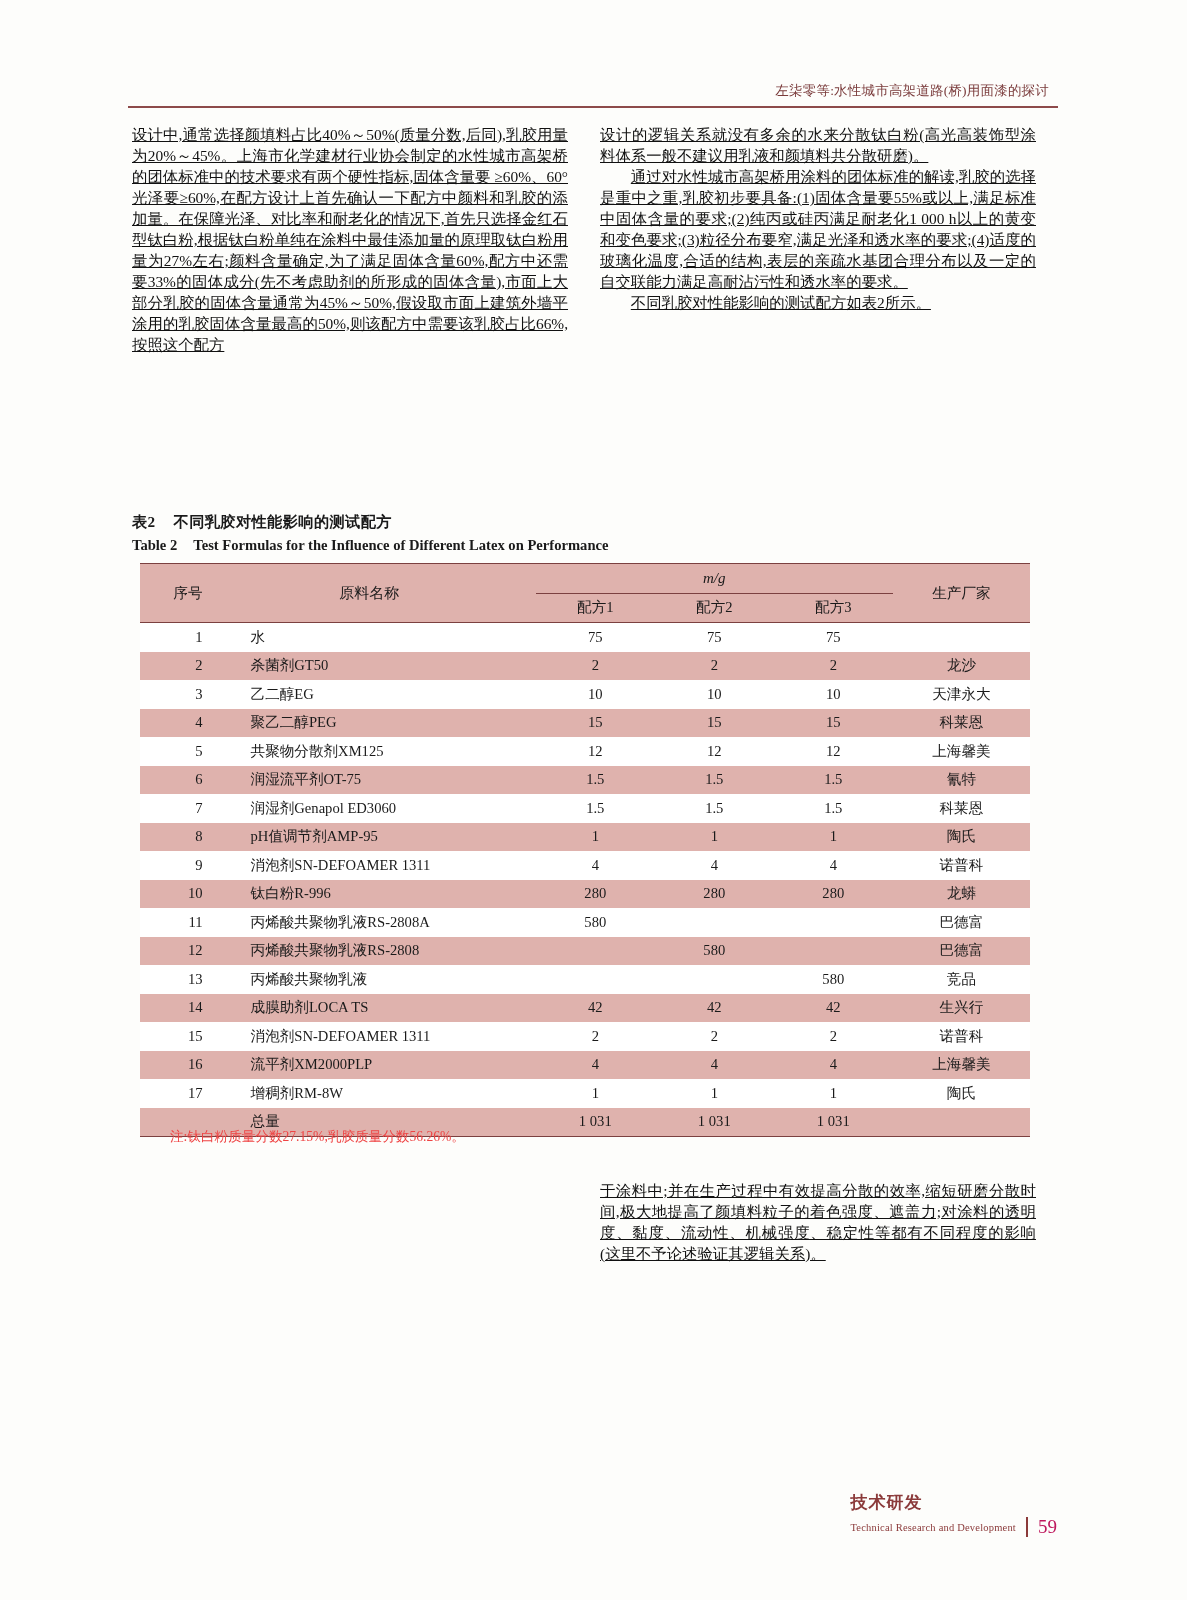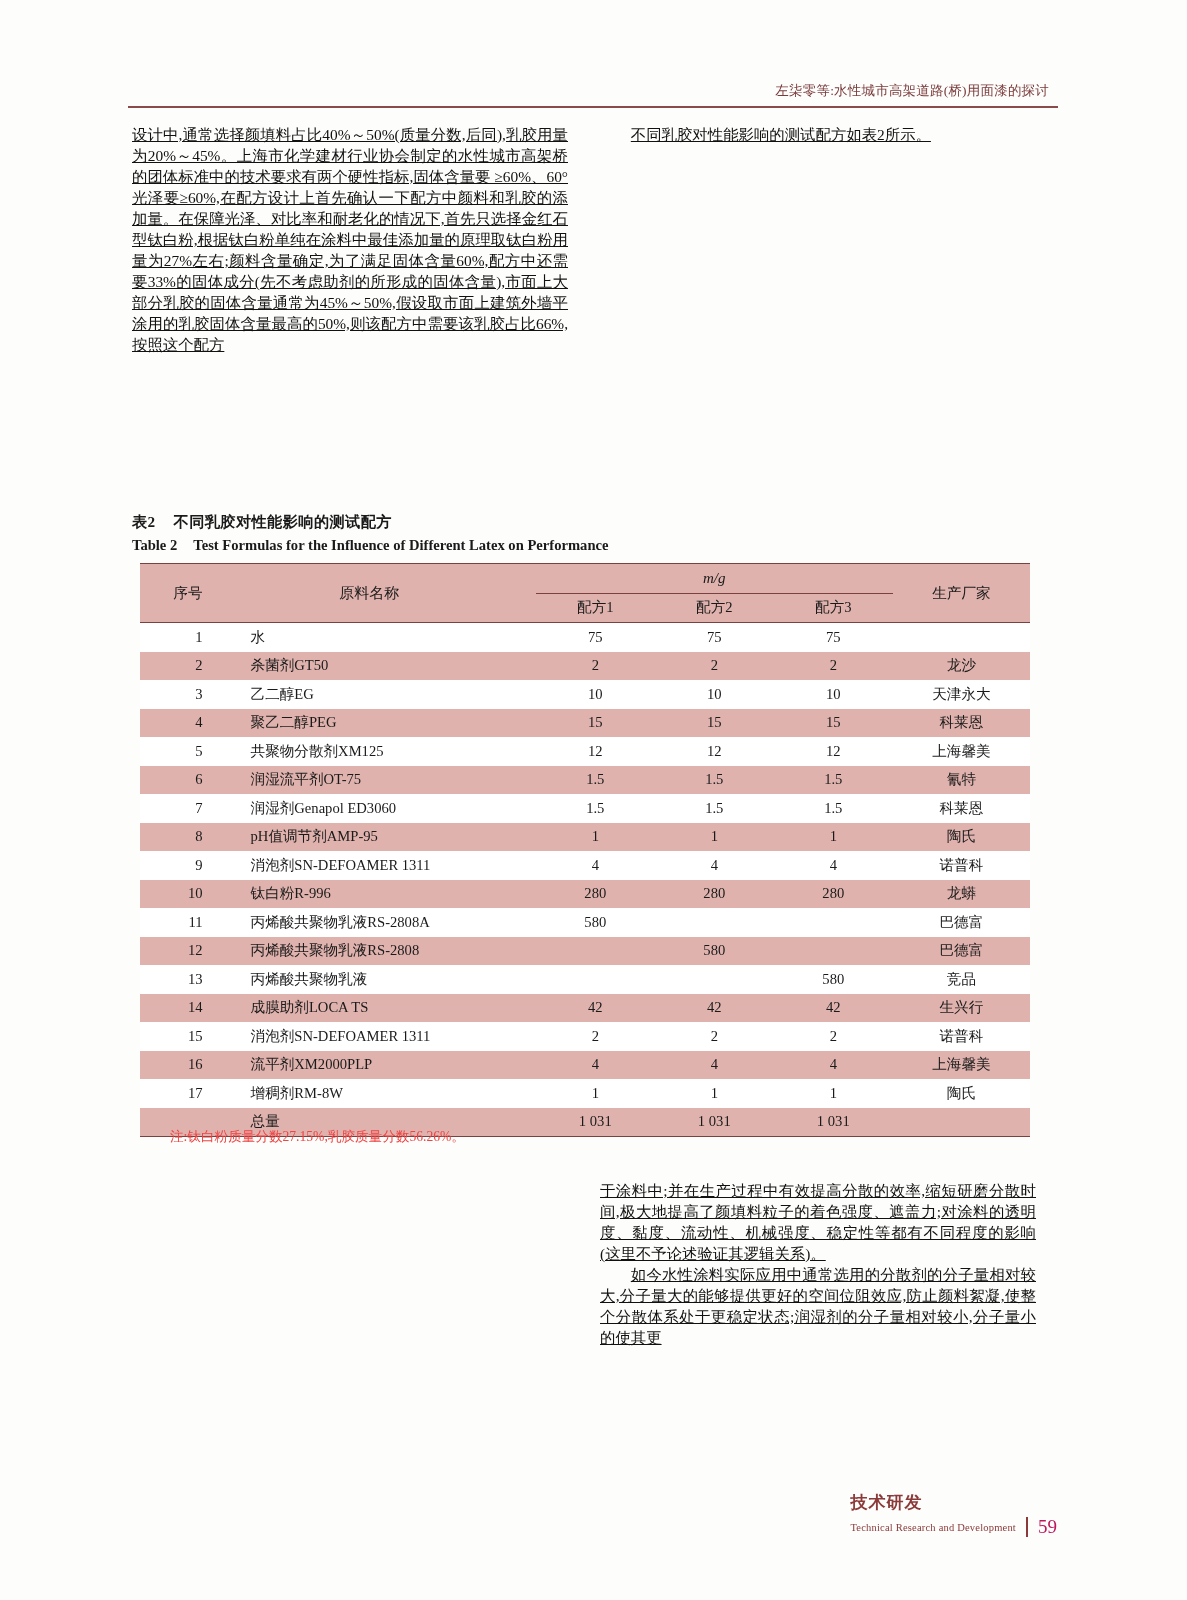--- a/index.html
+++ b/index.html
@@ -182,20 +182,22 @@
 <div class="page">
 
   <div class="running-head">左柒零等:水性城市高架道路(桥)用面漆的探讨</div>
   <div class="header-rule"></div>
 
   <div class="col left col-top">
     <p>设计中,通常选择颜填料占比40%～50%(质量分数,后同),乳胶用量为20%～45%。上海市化学建材行业协会制定的水性城市高架桥的团体标准中的技术要求有两个硬性指标,固体含量要 ≥60%、60°光泽要≥60%,在配方设计上首先确认一下配方中颜料和乳胶的添加量。在保障光泽、对比率和耐老化的情况下,首先只选择金红石型钛白粉,根据钛白粉单纯在涂料中最佳添加量的原理取钛白粉用量为27%左右;颜料含量确定,为了满足固体含量60%,配方中还需要33%的固体成分(先不考虑助剂的所形成的固体含量),市面上大部分乳胶的固体含量通常为45%～50%,假设取市面上建筑外墙平涂用的乳胶固体含量最高的50%,则该配方中需要该乳胶占比66%,按照这个配方</p>
   </div>
 
   <div class="col right col-top">
+    <p>设计的逻辑关系就没有多余的水来分散钛白粉(高光高装饰型涂料体系一般不建议用乳液和颜填料共分散研磨)。</p>
+    <p class="indent">通过对水性城市高架桥用涂料的团体标准的解读,乳胶的选择是重中之重,乳胶初步要具备:(1)固体含量要55%或以上,满足标准中固体含量的要求;(2)纯丙或硅丙满足耐老化1 000 h以上的黄变和变色要求;(3)粒径分布要窄,满足光泽和透水率的要求;(4)适度的玻璃化温度,合适的结构,表层的亲疏水基团合理分布以及一定的自交联能力满足高耐沾污性和透水率的要求。</p>
     <p class="indent">不同乳胶对性能影响的测试配方如表2所示。</p>
   </div>
 
   <div class="table-caption">
     <div class="cap-cn">
       <span class="cap-num">表2</span><span>不同乳胶对性能影响的测试配方</span>
     </div>
     <div class="cap-en">
       <span class="cap-num">Table 2</span><span>Test Formulas for the Influence of Different Latex on Performance</span>
     </div>
@@ -361,21 +363,20 @@
           </tr>
         </tbody>
     </table>
   </div>
 
   <div class="tbl-note">注:钛白粉质量分数27.15%,乳胶质量分数56.26%。</div>
 
 
   <div class="col lower-right">
     <p>于涂料中;并在生产过程中有效提高分散的效率,缩短研磨分散时间,极大地提高了颜填料粒子的着色强度、遮盖力;对涂料的透明度、黏度、流动性、机械强度、稳定性等都有不同程度的影响(这里不予论述验证其逻辑关系)。</p>
-    <p class="indent">如今水性涂料实际应用中通常选用的分散剂的分子量相对较大,分子量大的能够提供更好的空间位阻效应,防止颜料絮凝,使整个分散体系处于更稳定状态;润湿剂的分子量相对较小,分子量小的使其更</p>
   </div>
 
   <div class="footer">
     <div class="footer-cn">技术研发</div>
     <div class="footer-row">
       <span class="footer-en">Technical Research and Development</span>
       <span class="footer-bar"></span>
       <span class="footer-pg">59</span>
     </div>
   </div>

